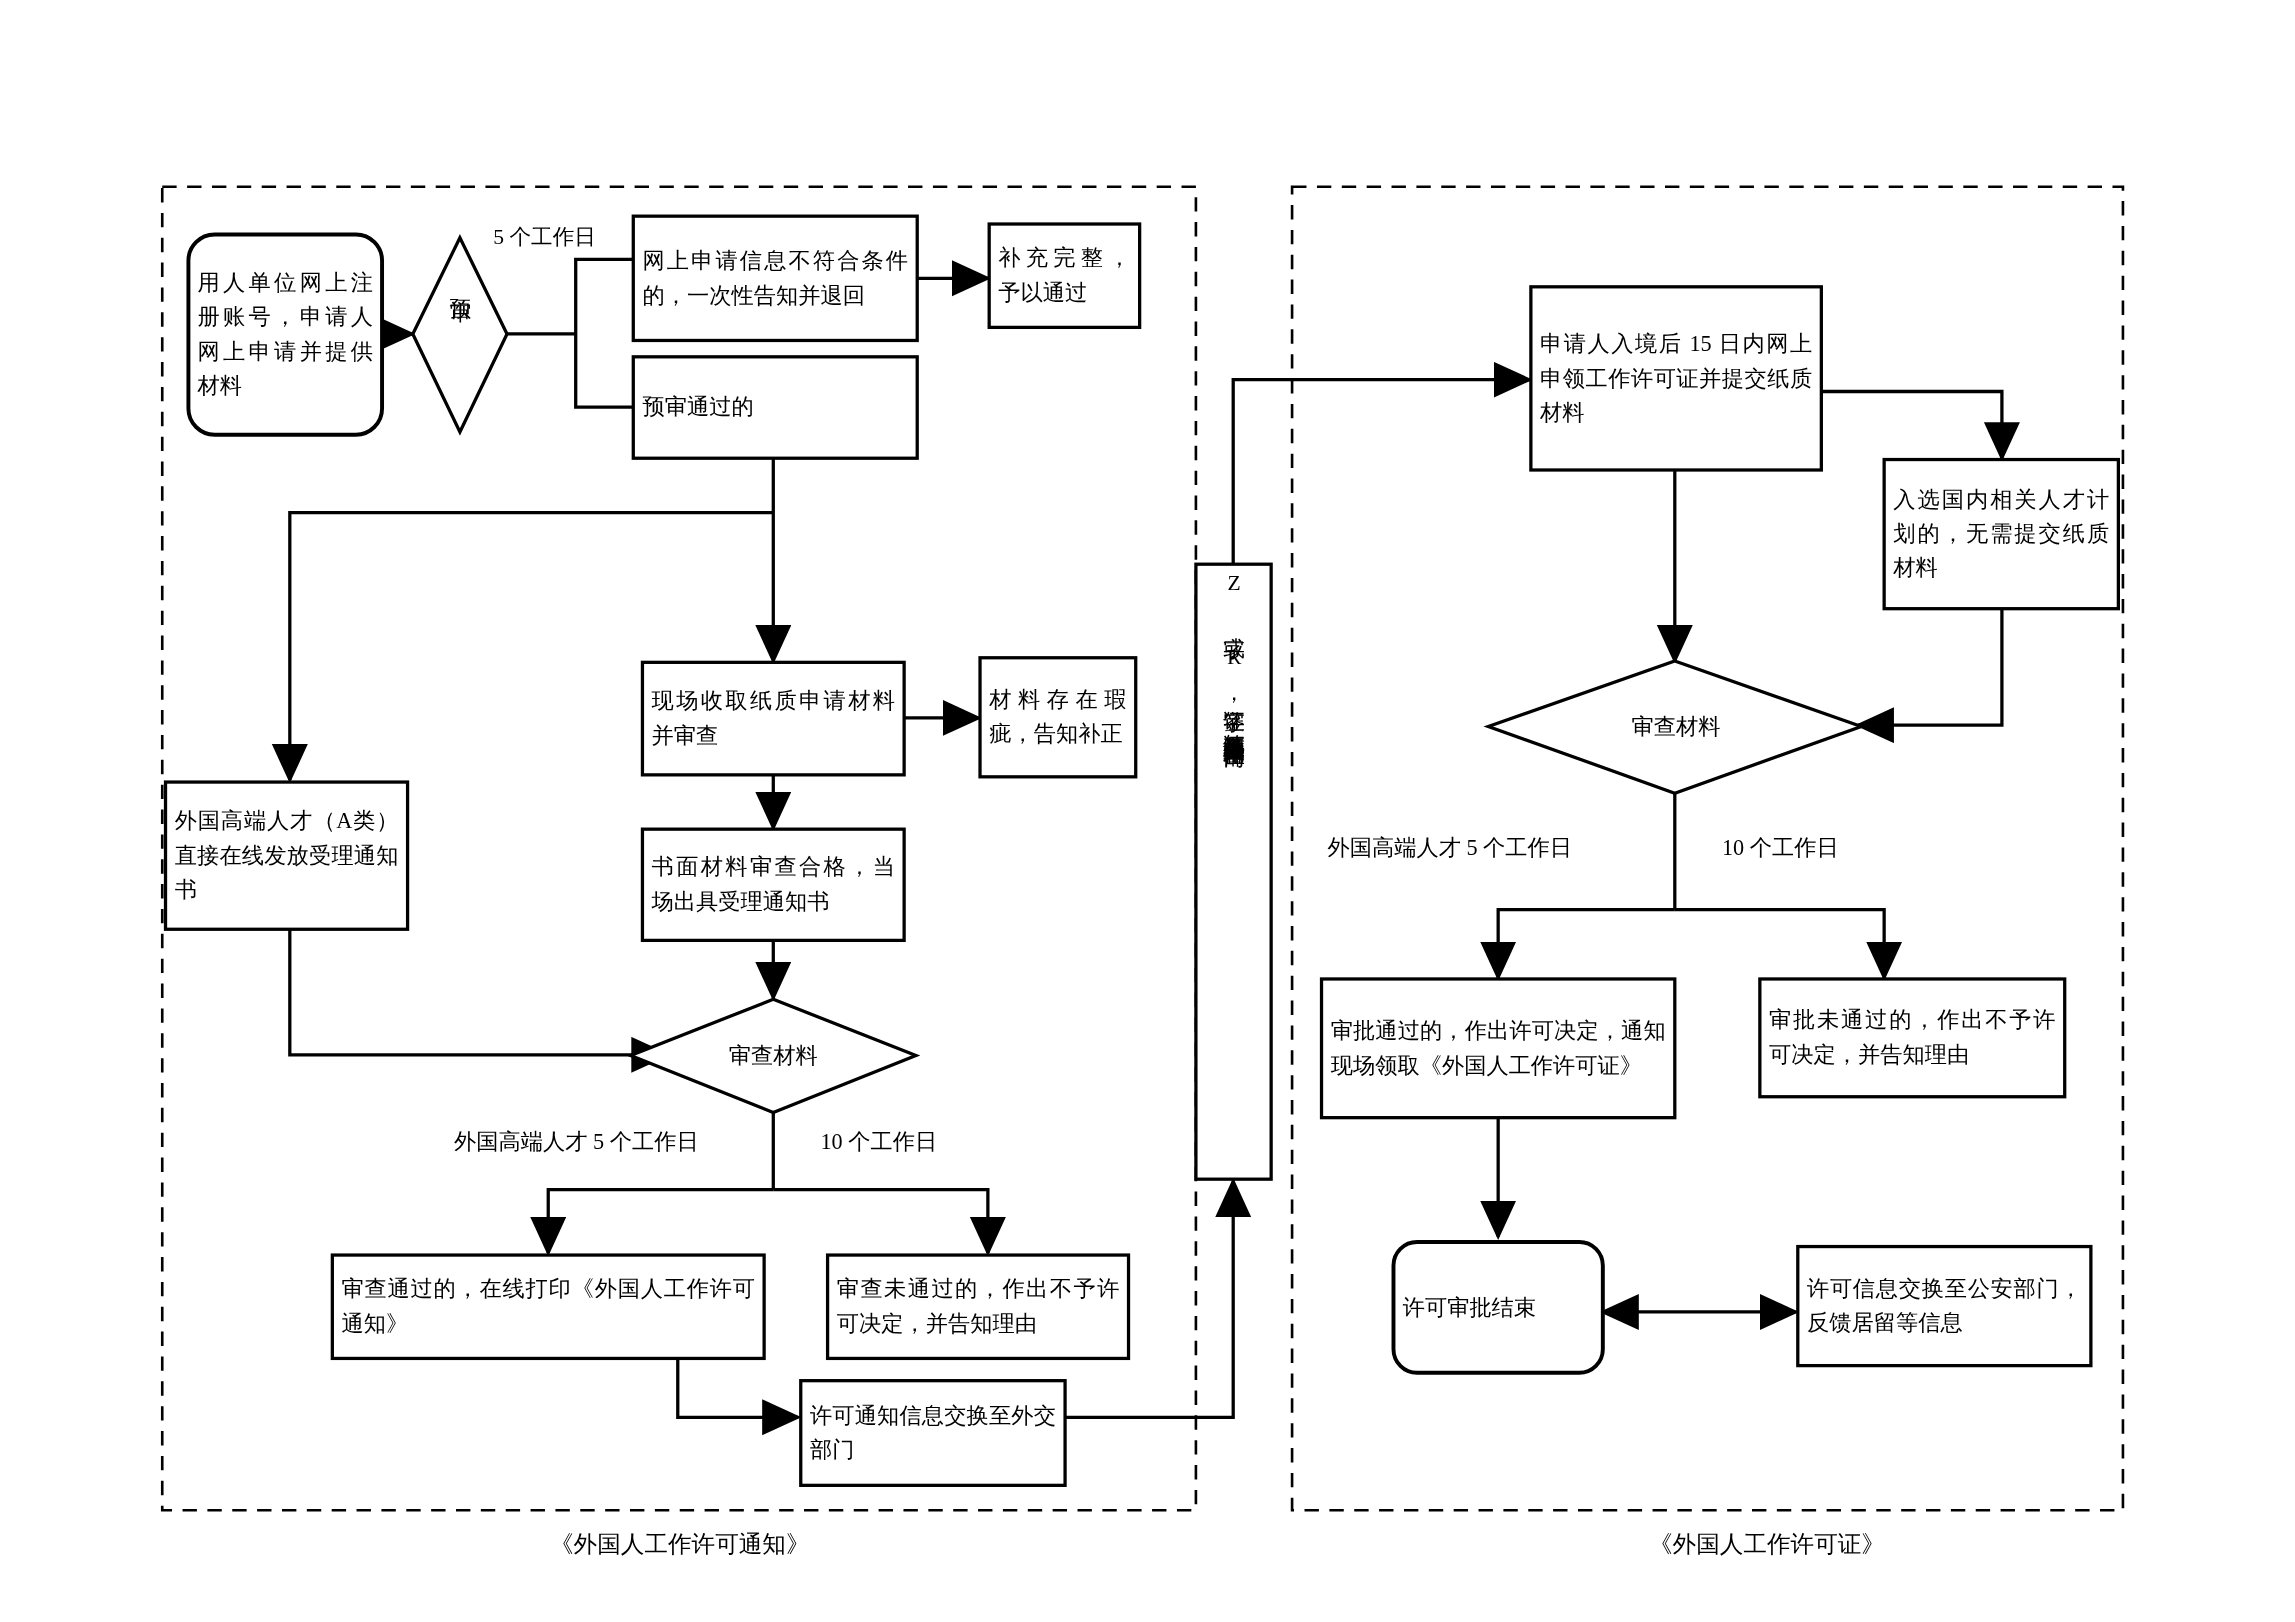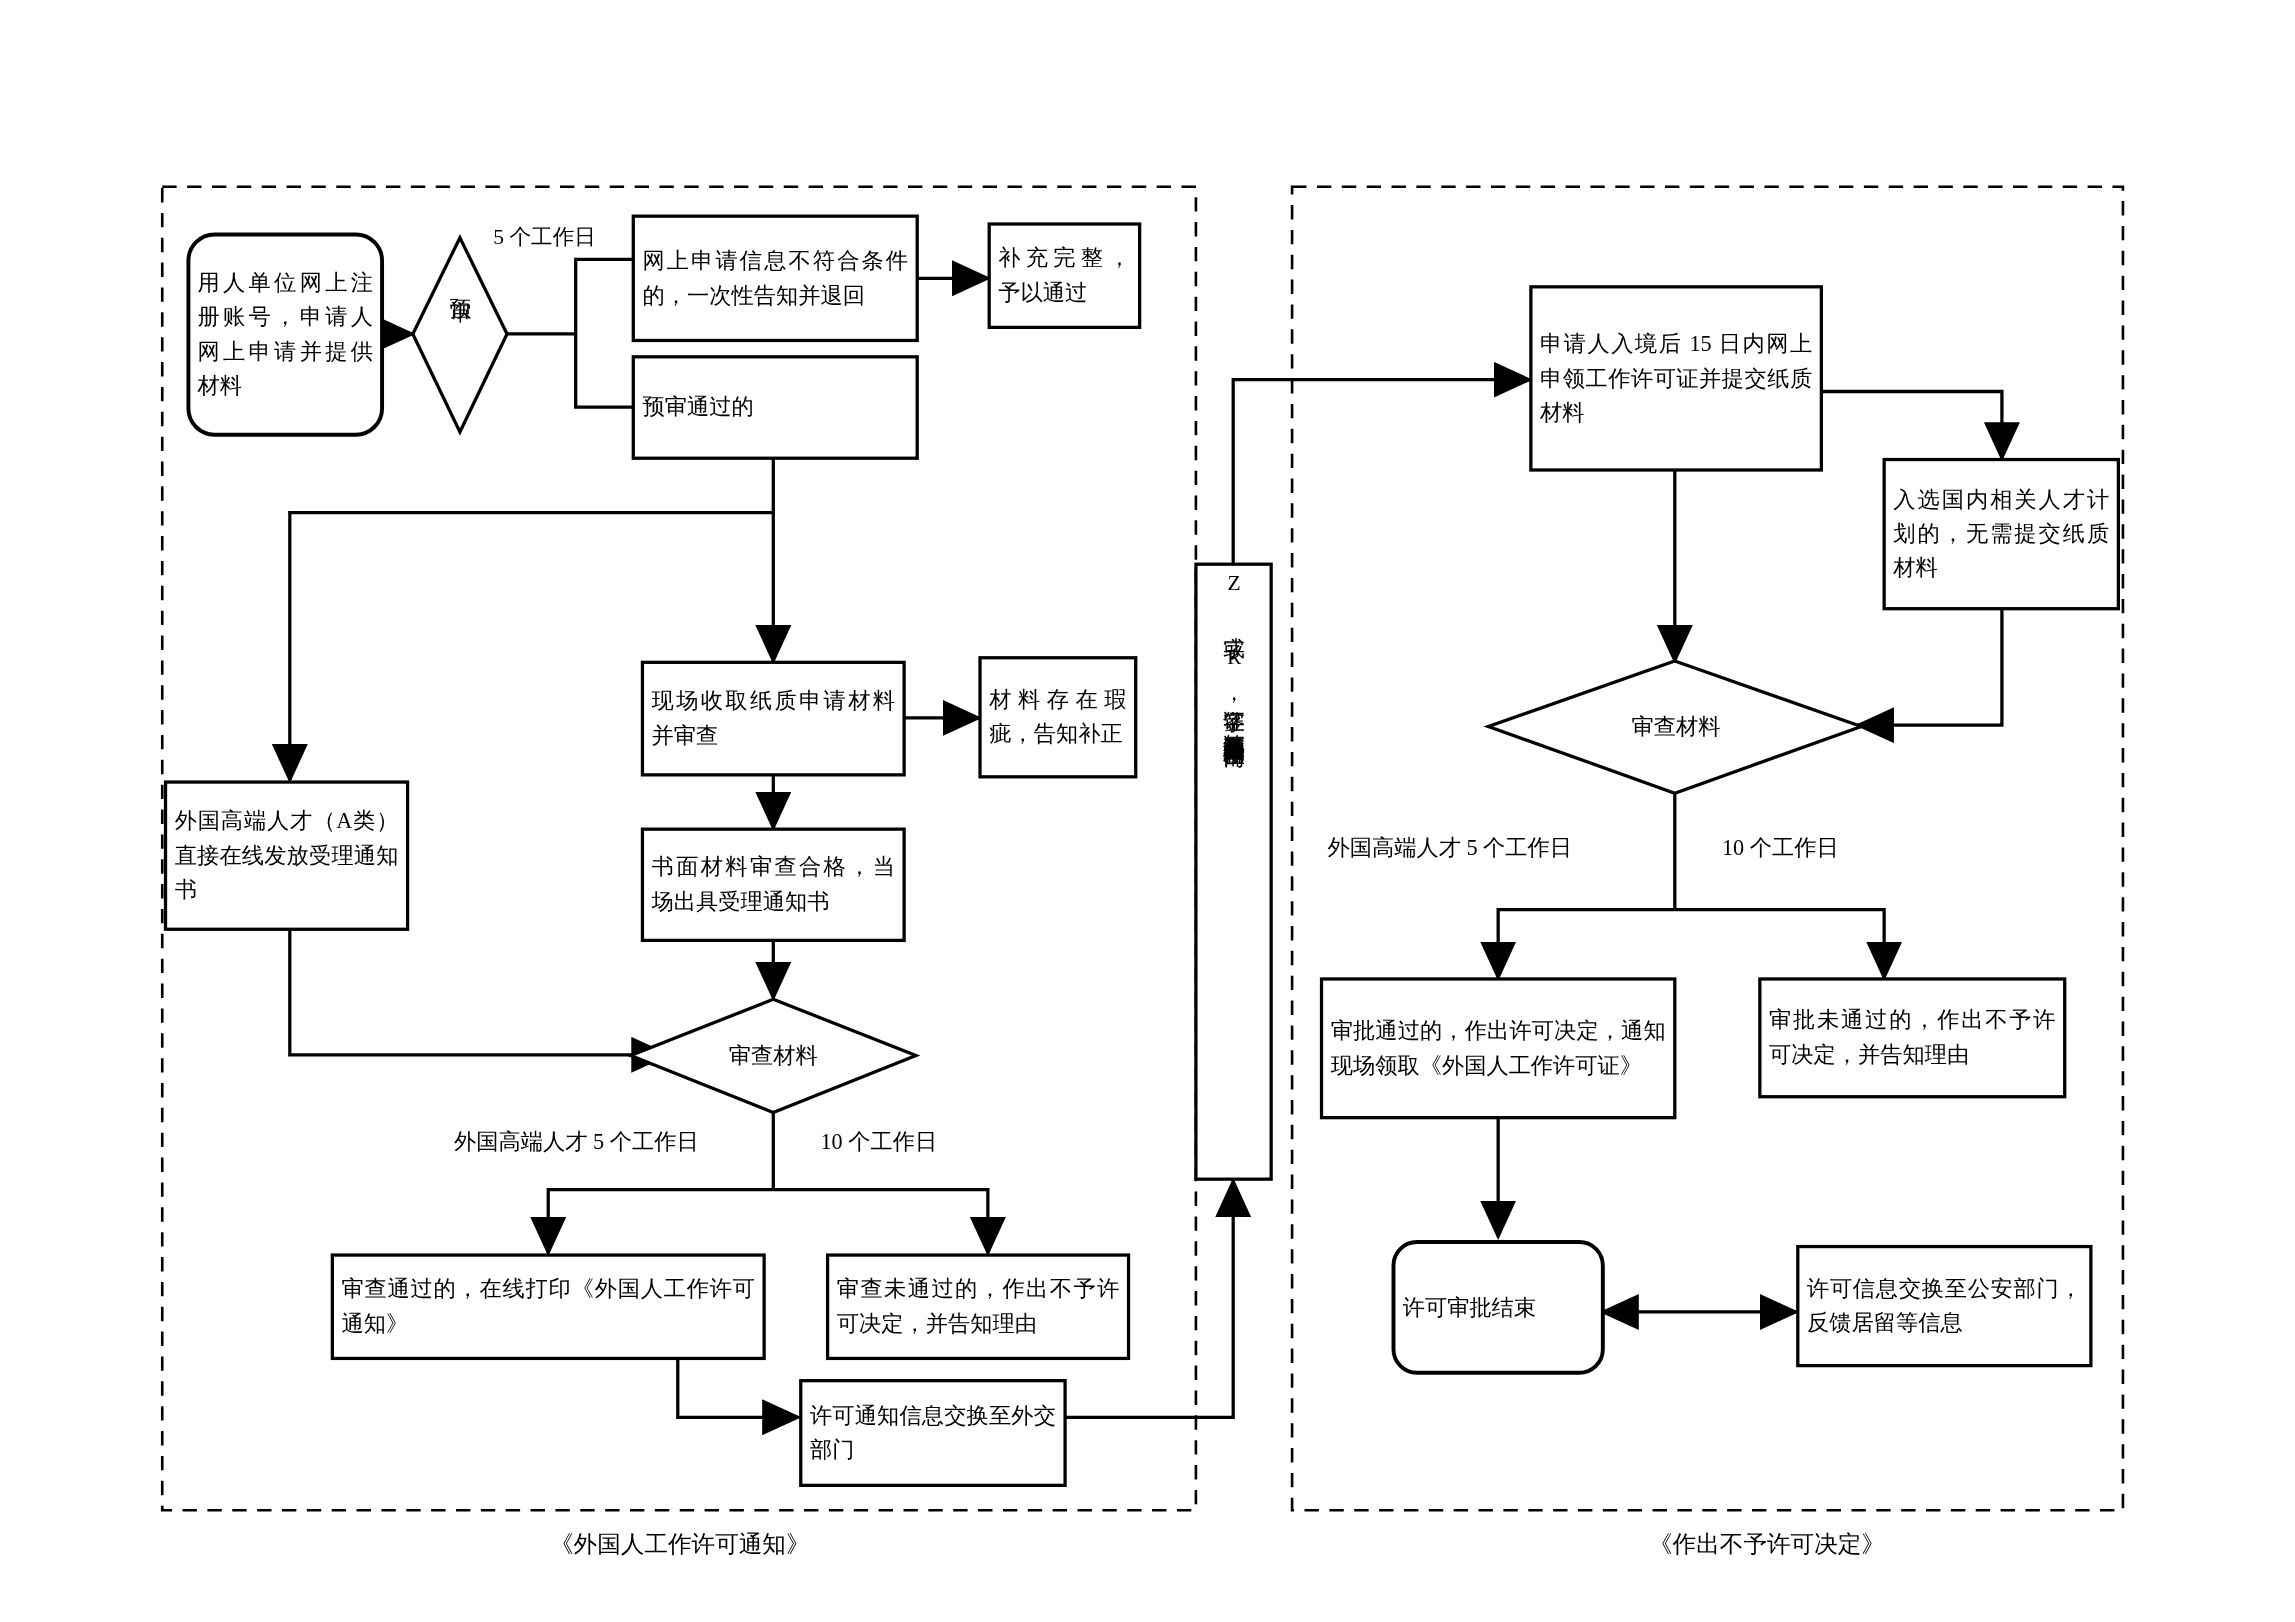--- a/index.html
+++ b/index.html
@@ -339,17 +339,17 @@
     <foreignObject x="2748" y="1905" width="448" height="182">
       <div xmlns="http://www.w3.org/1999/xhtml" class="fo-box left">
         <div class="fo-text justify">许可信息交换至公安部门，反馈居留等信息</div>
       </div>
     </foreignObject>
 
   </svg>
 
   <div class="capt-row">
     <div class="capt" style="left:550px; top:0;">《外国人工作许可通知》</div>
-    <div class="capt" style="left:1649px; top:0;">《作出不予许可决定》</div>
+    <div class="capt" style="left:1649px; top:0;">《外国人工作许可证》</div>
   </div>
 
 </div>
 
 
 </body></html>

